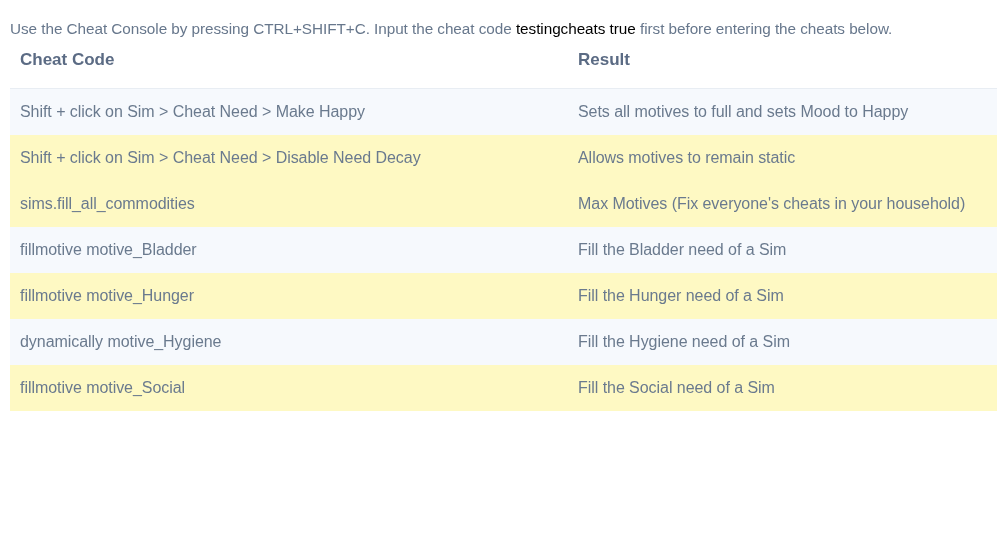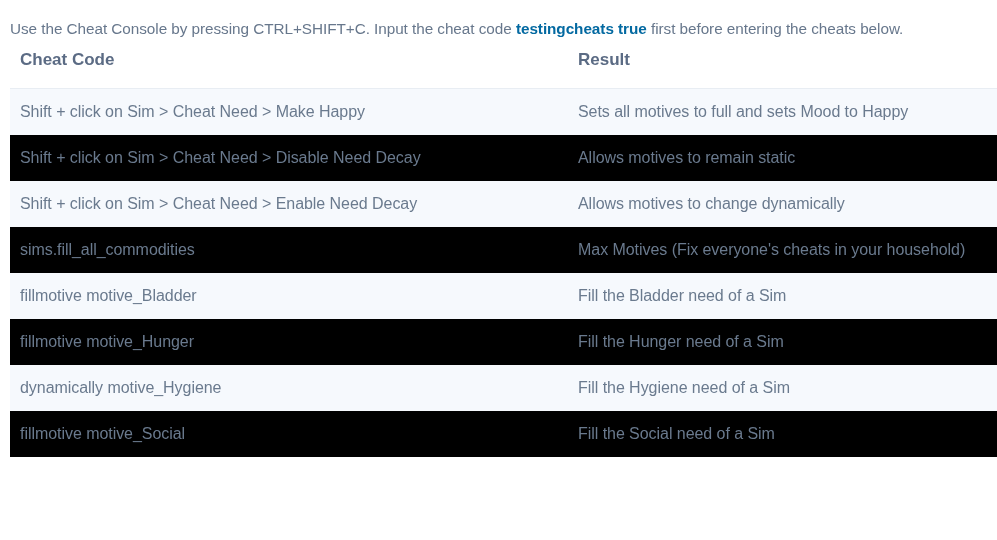--- a/index.html
+++ b/index.html
@@ -28,22 +28,22 @@
     left: 10px;
     top: 0px;
     width: 980px;
     font-size: 15.3px;
     line-height: 28px;
     color: #67778c;
     white-space: nowrap;
     letter-spacing: -0.05px;
   }
   .intro .strong {
-    font-weight: bold;
-    color: #0369a1;
+    font-weight: normal;
+    color: #000000;
   }
 
   
   .cheat-table {
     position: absolute;
     left: 10px;
     top: 46px;
     width: 987px;
     border-collapse: collapse;
     table-layout: fixed;
@@ -70,21 +70,21 @@
     padding: 0 8px 0 10px;
     height: 46px;
     line-height: 46px;
     vertical-align: middle;
     white-space: nowrap;
     overflow: hidden;
     letter-spacing: -0.05px;
   }
 
   .cheat-table tbody tr.odd  td { background: #f6f9fd; }
-  .cheat-table tbody tr.even td { background: #000000; }
+  .cheat-table tbody tr.even td { background: #fef9c3; }
 </style>
 </head>
 <body>
 
 <div class="page">
 
   <p class="intro"><span>Use the Cheat Console by pressing CTRL+SHIFT+C. Input the cheat code </span><span class="strong">testingcheats true</span><span> first before entering the cheats below.</span></p>
 
   <table class="cheat-table">
     <colgroup>
@@ -99,24 +99,20 @@
     </thead>
     <tbody id="table-body">
         <tr class="odd">
           <td>Shift + click on Sim &gt; Cheat Need &gt; Make Happy</td>
           <td>Sets all motives to full and sets Mood to Happy</td>
         </tr>
         <tr class="even">
           <td>Shift + click on Sim &gt; Cheat Need &gt; Disable Need Decay</td>
           <td>Allows motives to remain static</td>
         </tr>
-        <tr class="odd">
-          <td>Shift + click on Sim &gt; Cheat Need &gt; Enable Need Decay</td>
-          <td>Allows motives to change dynamically</td>
-        </tr>
         <tr class="even">
           <td>sims.fill_all_commodities</td>
           <td>Max Motives (Fix everyone's cheats in your household)</td>
         </tr>
         <tr class="odd">
           <td>fillmotive motive_Bladder</td>
           <td>Fill the Bladder need of a Sim</td>
         </tr>
         <tr class="even">
           <td>fillmotive motive_Hunger</td>

